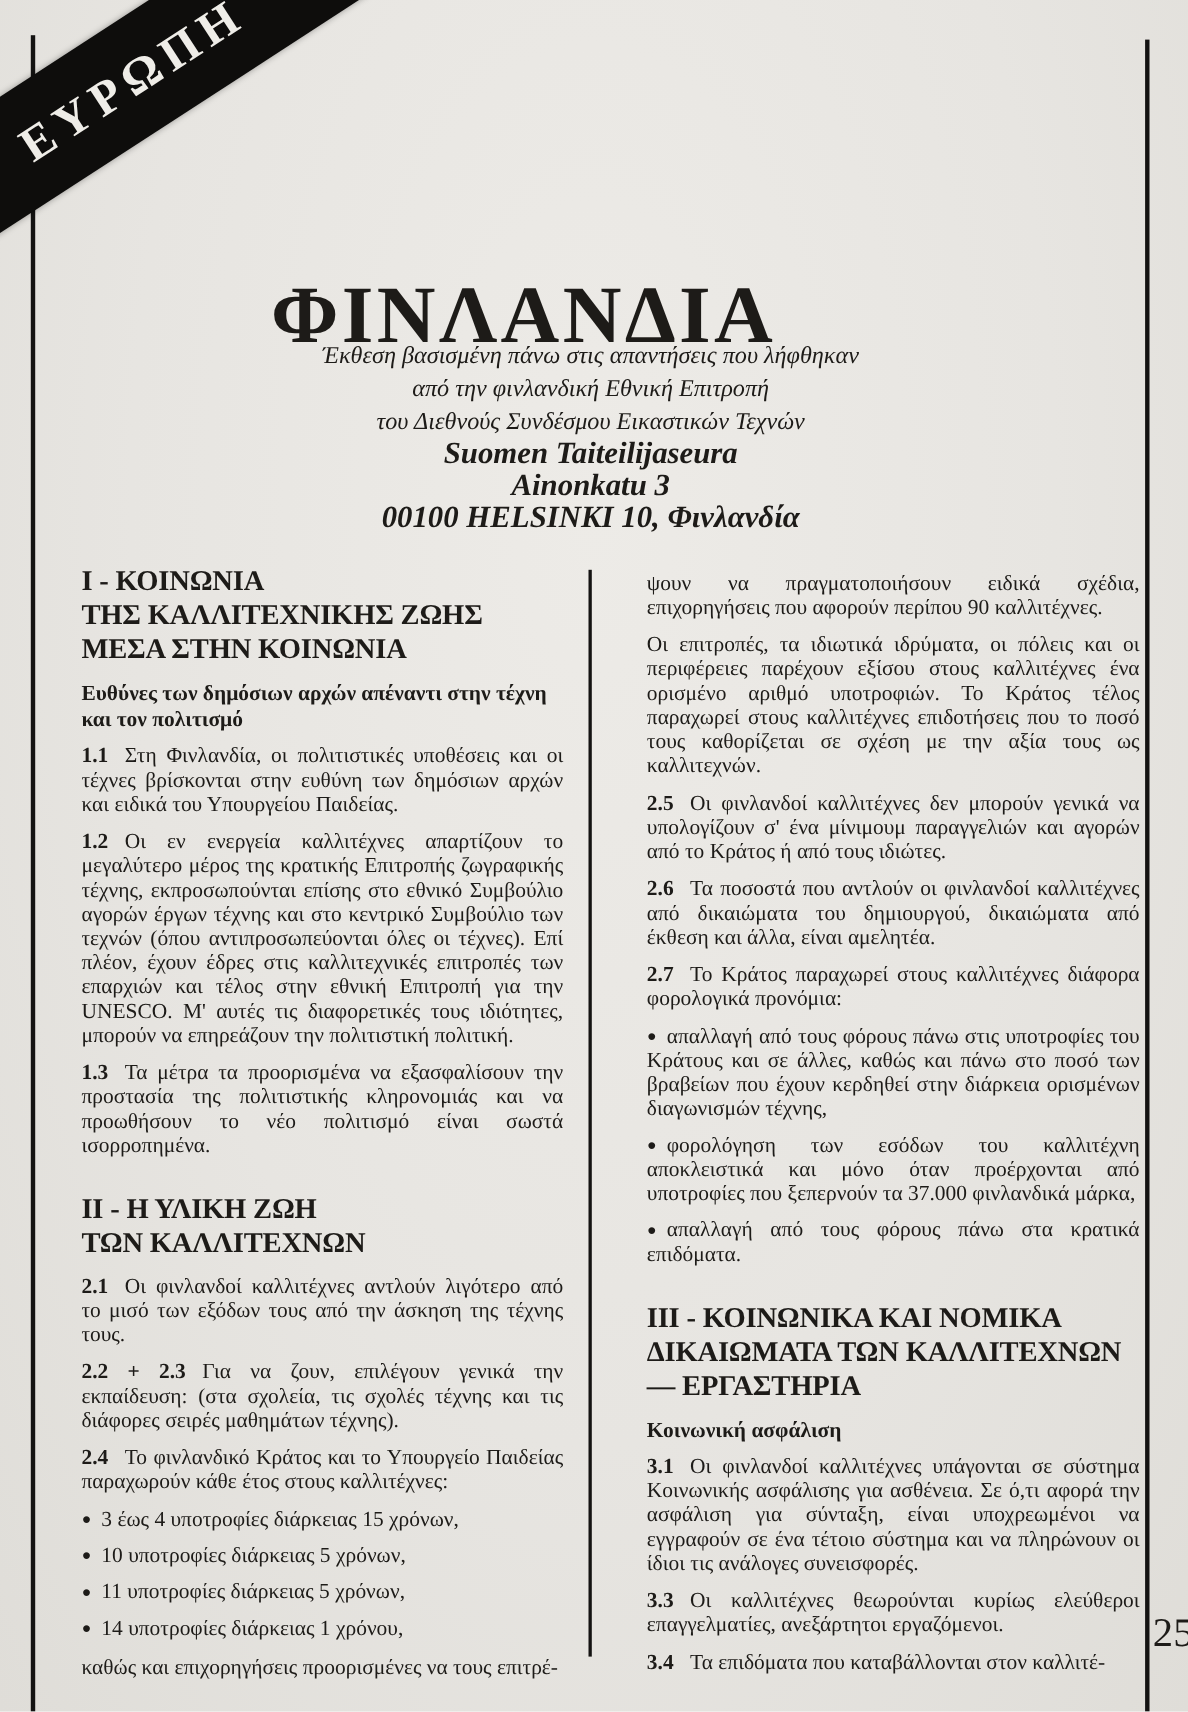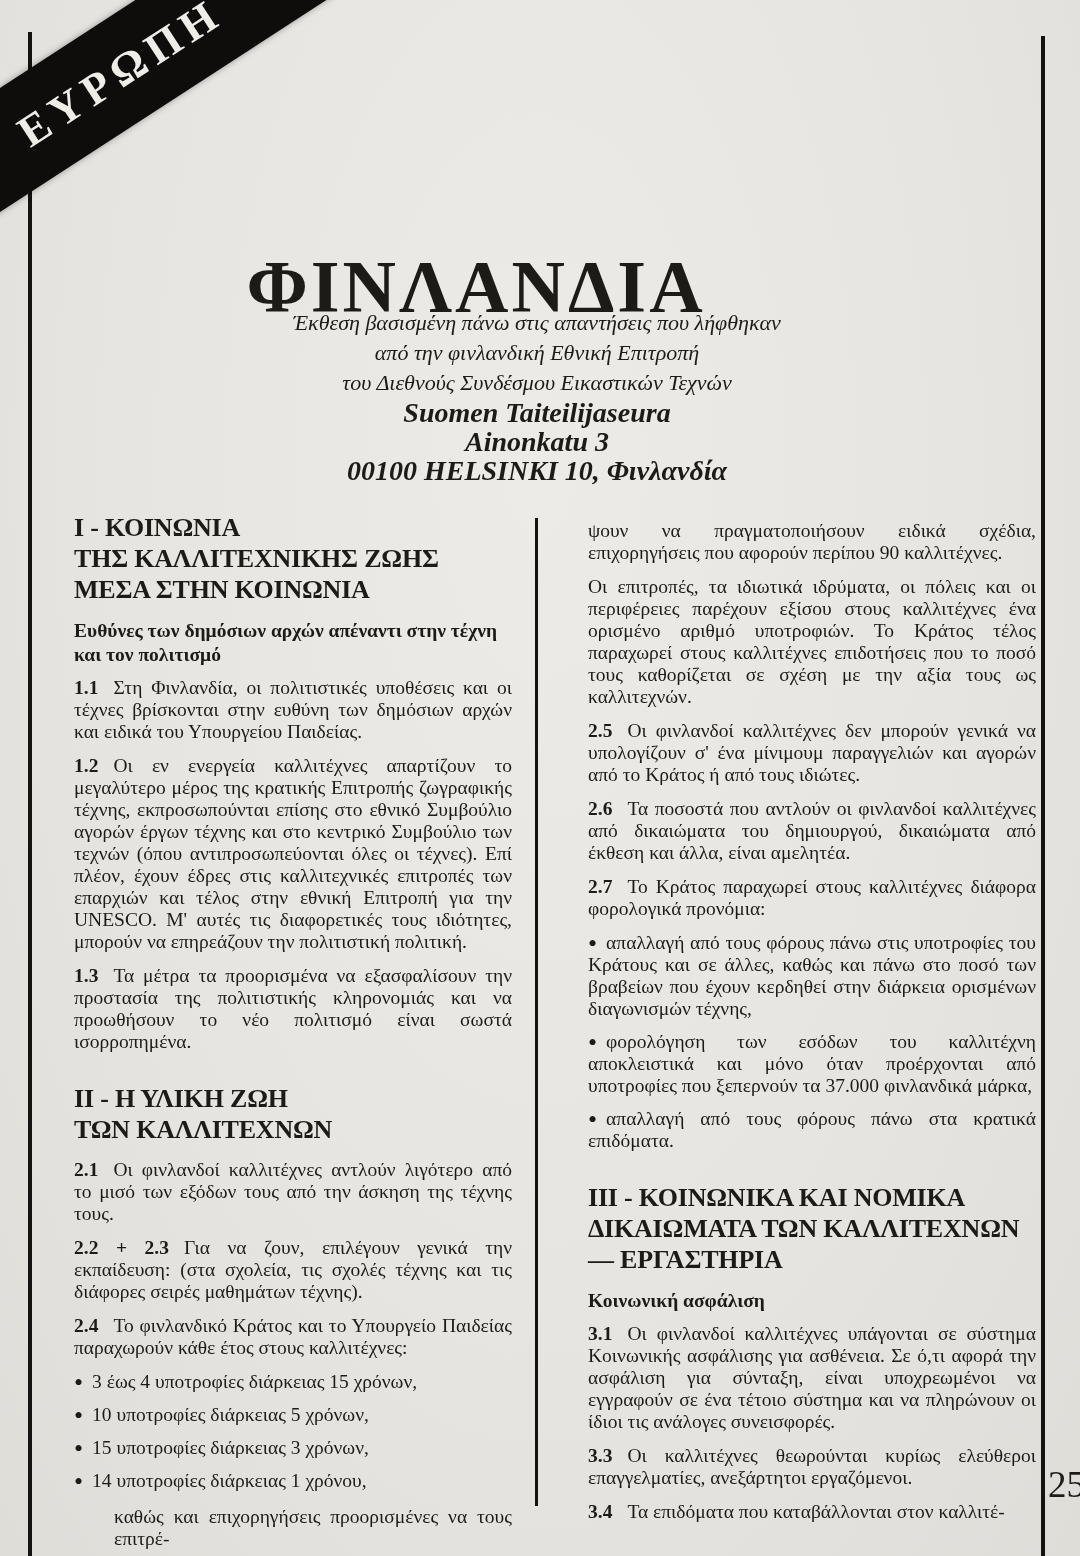--- a/index.html
+++ b/index.html
@@ -46,21 +46,21 @@
   .h-section{font-weight:bold;font-size:26px;line-height:31px;letter-spacing:-0.2px;
     text-align:left;margin:0 0 14px 0;}
   .h-section div{white-space:nowrap;}
   .h-mid{margin-top:30px;}
   .subhead{font-weight:bold;font-size:19.5px;line-height:24px;text-align:left;margin:14px 0 10px 0;}
   .para{margin:0 0 12px 0;}
   .pnum{padding-right:15px;}
   .bullet{margin:0 0 11px 0;}
   .dot{font-size:26px;line-height:0;vertical-align:-3px;padding-right:9px;}
   .cont{margin-top:8px;}
-  .closing{margin-top:14px;margin-left:40px;}
+  .closing{margin-top:14px;}
   
   .page-num{position:absolute;left:1048px;top:1466px;font-size:37px;line-height:1;color:#1d1b18;}
 </style>
 </head>
 <body>
 
 <div class="rule rule-left"></div>
 <div class="rule rule-right"></div>
 
 <div class="banner">
@@ -101,21 +101,21 @@
   </div>
 
   <p class="para"><b class="pnum">2.1</b><span>Οι φινλανδοί καλλιτέχνες αντλούν λιγότερο από το μισό των εξόδων τους από την άσκηση της τέχνης τους.</span></p>
 
   <p class="para"><b class="pnum">2.2 + 2.3</b><span>Για να ζουν, επιλέγουν γενικά την εκπαίδευση: (στα σχολεία, τις σχολές τέχνης και τις διάφορες σειρές μαθημάτων τέχνης).</span></p>
 
   <p class="para"><b class="pnum">2.4</b><span>Το φινλανδικό Κράτος και το Υπουργείο Παιδείας παραχωρούν κάθε έτος στους καλλιτέχνες:</span></p>
 
   <p class="bullet"><span class="dot">•</span><span>3 έως 4 υποτροφίες διάρκειας 15 χρόνων,</span></p>
   <p class="bullet"><span class="dot">•</span><span>10 υποτροφίες διάρκειας 5 χρόνων,</span></p>
-  <p class="bullet"><span class="dot">•</span><span>15 υποτροφίες διάρκειας 3 χρόνων,</span></p>
+  <p class="bullet"><span class="dot">•</span><span>11 υποτροφίες διάρκειας 5 χρόνων,</span></p>
   <p class="bullet"><span class="dot">•</span><span>14 υποτροφίες διάρκειας 1 χρόνου,</span></p>
 
   <p class="para closing">καθώς και επιχορηγήσεις προορισμένες να τους επιτρέ-</p>
 </div>
 
 <div class="col col-right">
   <p class="para cont">ψουν να πραγματοποιήσουν ειδικά σχέδια, επιχορηγήσεις που αφορούν περίπου 90 καλλιτέχνες.</p>
 
   <p class="para">Οι επιτροπές, τα ιδιωτικά ιδρύματα, οι πόλεις και οι περιφέρειες παρέχουν εξίσου στους καλλιτέχνες ένα ορισμένο αριθμό υποτροφιών. Το Κράτος τέλος παραχωρεί στους καλλιτέχνες επιδοτήσεις που το ποσό τους καθορίζεται σε σχέση με την αξία τους ως καλλιτεχνών.</p>
 

